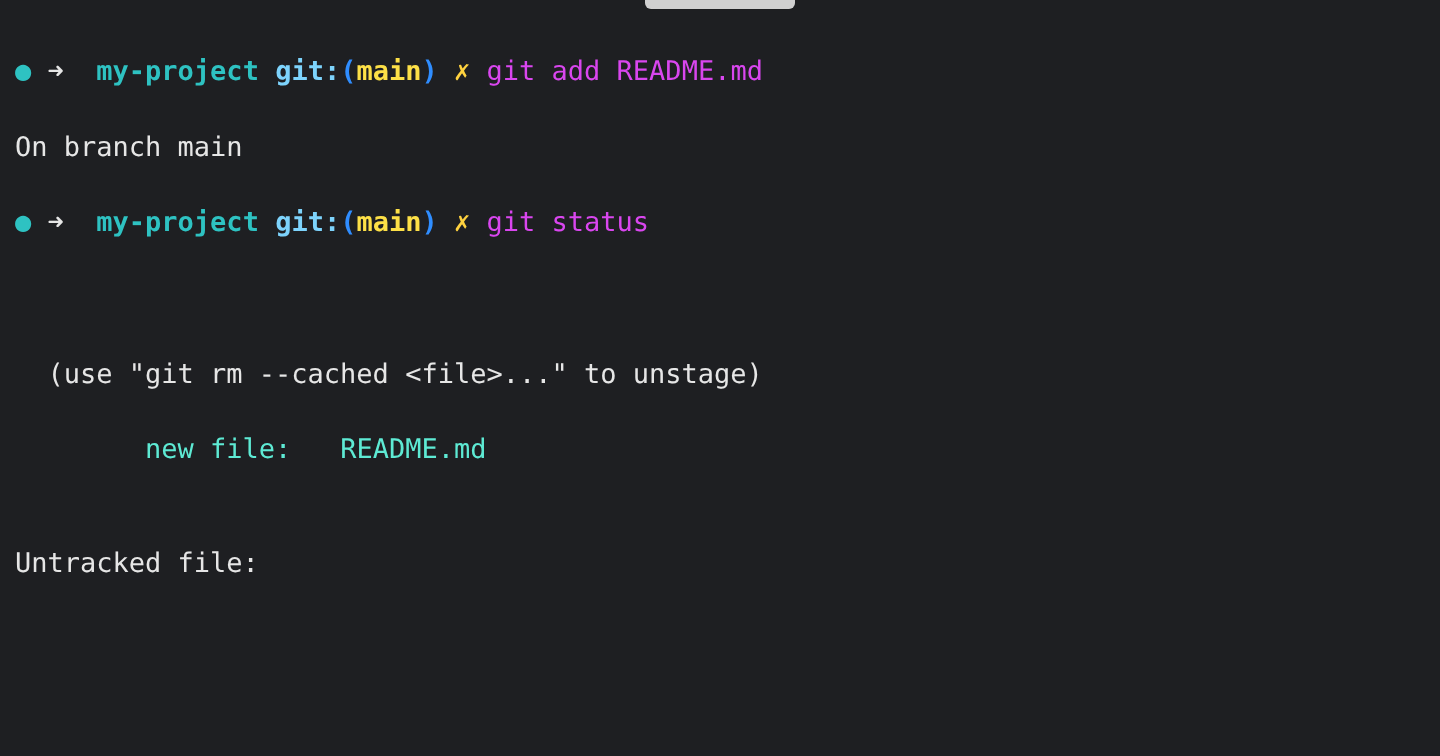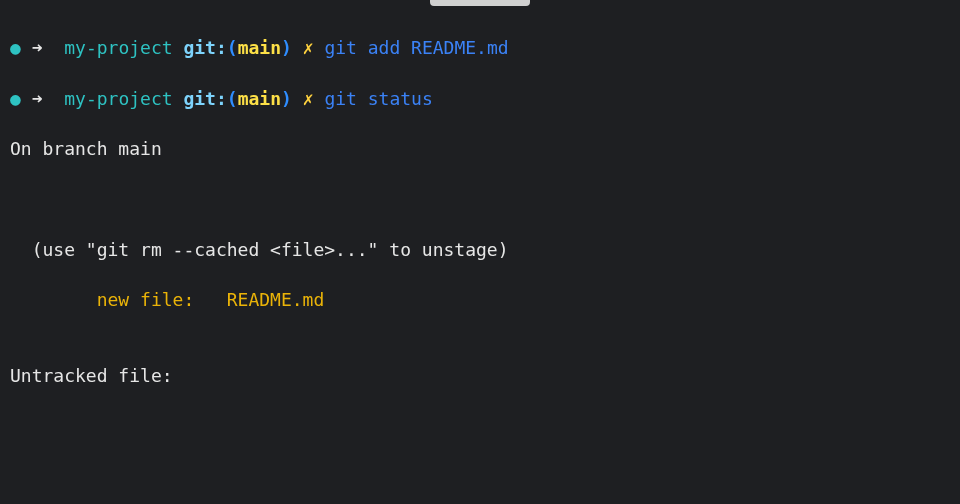--- a/index.html
+++ b/index.html
@@ -1,38 +1,38 @@
 <!DOCTYPE html>
 <html><head>
 <meta charset="utf-8">
 <style>
   html,body{margin:0;padding:0;background:#1e1f22;width:960px;height:504px;overflow:hidden}
   body{font-family:"SF Mono","Menlo","Consolas",monospace;font-size:18px;line-height:1.4;color:#e6e6e6}
   .terminal{padding:10px 10px 0 10px;white-space:pre}
   .line{display:block}
   .bullet-filled{color:#2ec2c2}
   .arrow{color:#e6e6e6}
-  .dir{color:#2ec2c2;font-weight:400}
+  .dir{color:#2ec2c2;font-weight:700}
   .git-label{color:#7dd3fc;font-weight:600}
   .paren{color:#2f8dff;font-weight:600}
   .branch{color:#fde047;font-weight:600}
   .x{color:#ffd23f;font-weight:600}
-  .cmd{color:#3b82f6}
+  .cmd{color:#d946ef}
   .out{color:#e6e6e6}
-  .green{color:#eab308}
+  .green{color:#5eead4}
   .handle{position:absolute;top:0;left:50%;transform:translateX(-50%);width:100px;height:6px;background:#d0d0d0;border-radius:0 0 4px 4px}
 </style>
 </head>
 <body>
 <div class="handle"></div>
 
 <div class="terminal">
 <span class="line"><span class="bullet-filled">●</span> <span class="arrow">➜</span>  <span class="dir">my-project</span> <span class="git-label">git:</span><span class="paren">(</span><span class="branch">main</span><span class="paren">)</span> <span class="x">✗</span> <span class="cmd">git add README.md</span></span>
+<span class="line out">On branch main</span>
 <span class="line"><span class="bullet-filled">●</span> <span class="arrow">➜</span>  <span class="dir">my-project</span> <span class="git-label">git:</span><span class="paren">(</span><span class="branch">main</span><span class="paren">)</span> <span class="x">✗</span> <span class="cmd">git status</span></span>
-<span class="line out">On branch main</span>
 <span class="line out"></span>
 <span class="line out"></span>
 <span class="line out">  (use "git rm --cached &lt;file&gt;..." to unstage)</span>
 <span class="line"><span class="green">        new file:   </span><span class="green">README.md</span></span>
 <span class="line out"></span>
 <span class="line out">Untracked file:</span>
 
 
 <span class="line out"></span>
 

